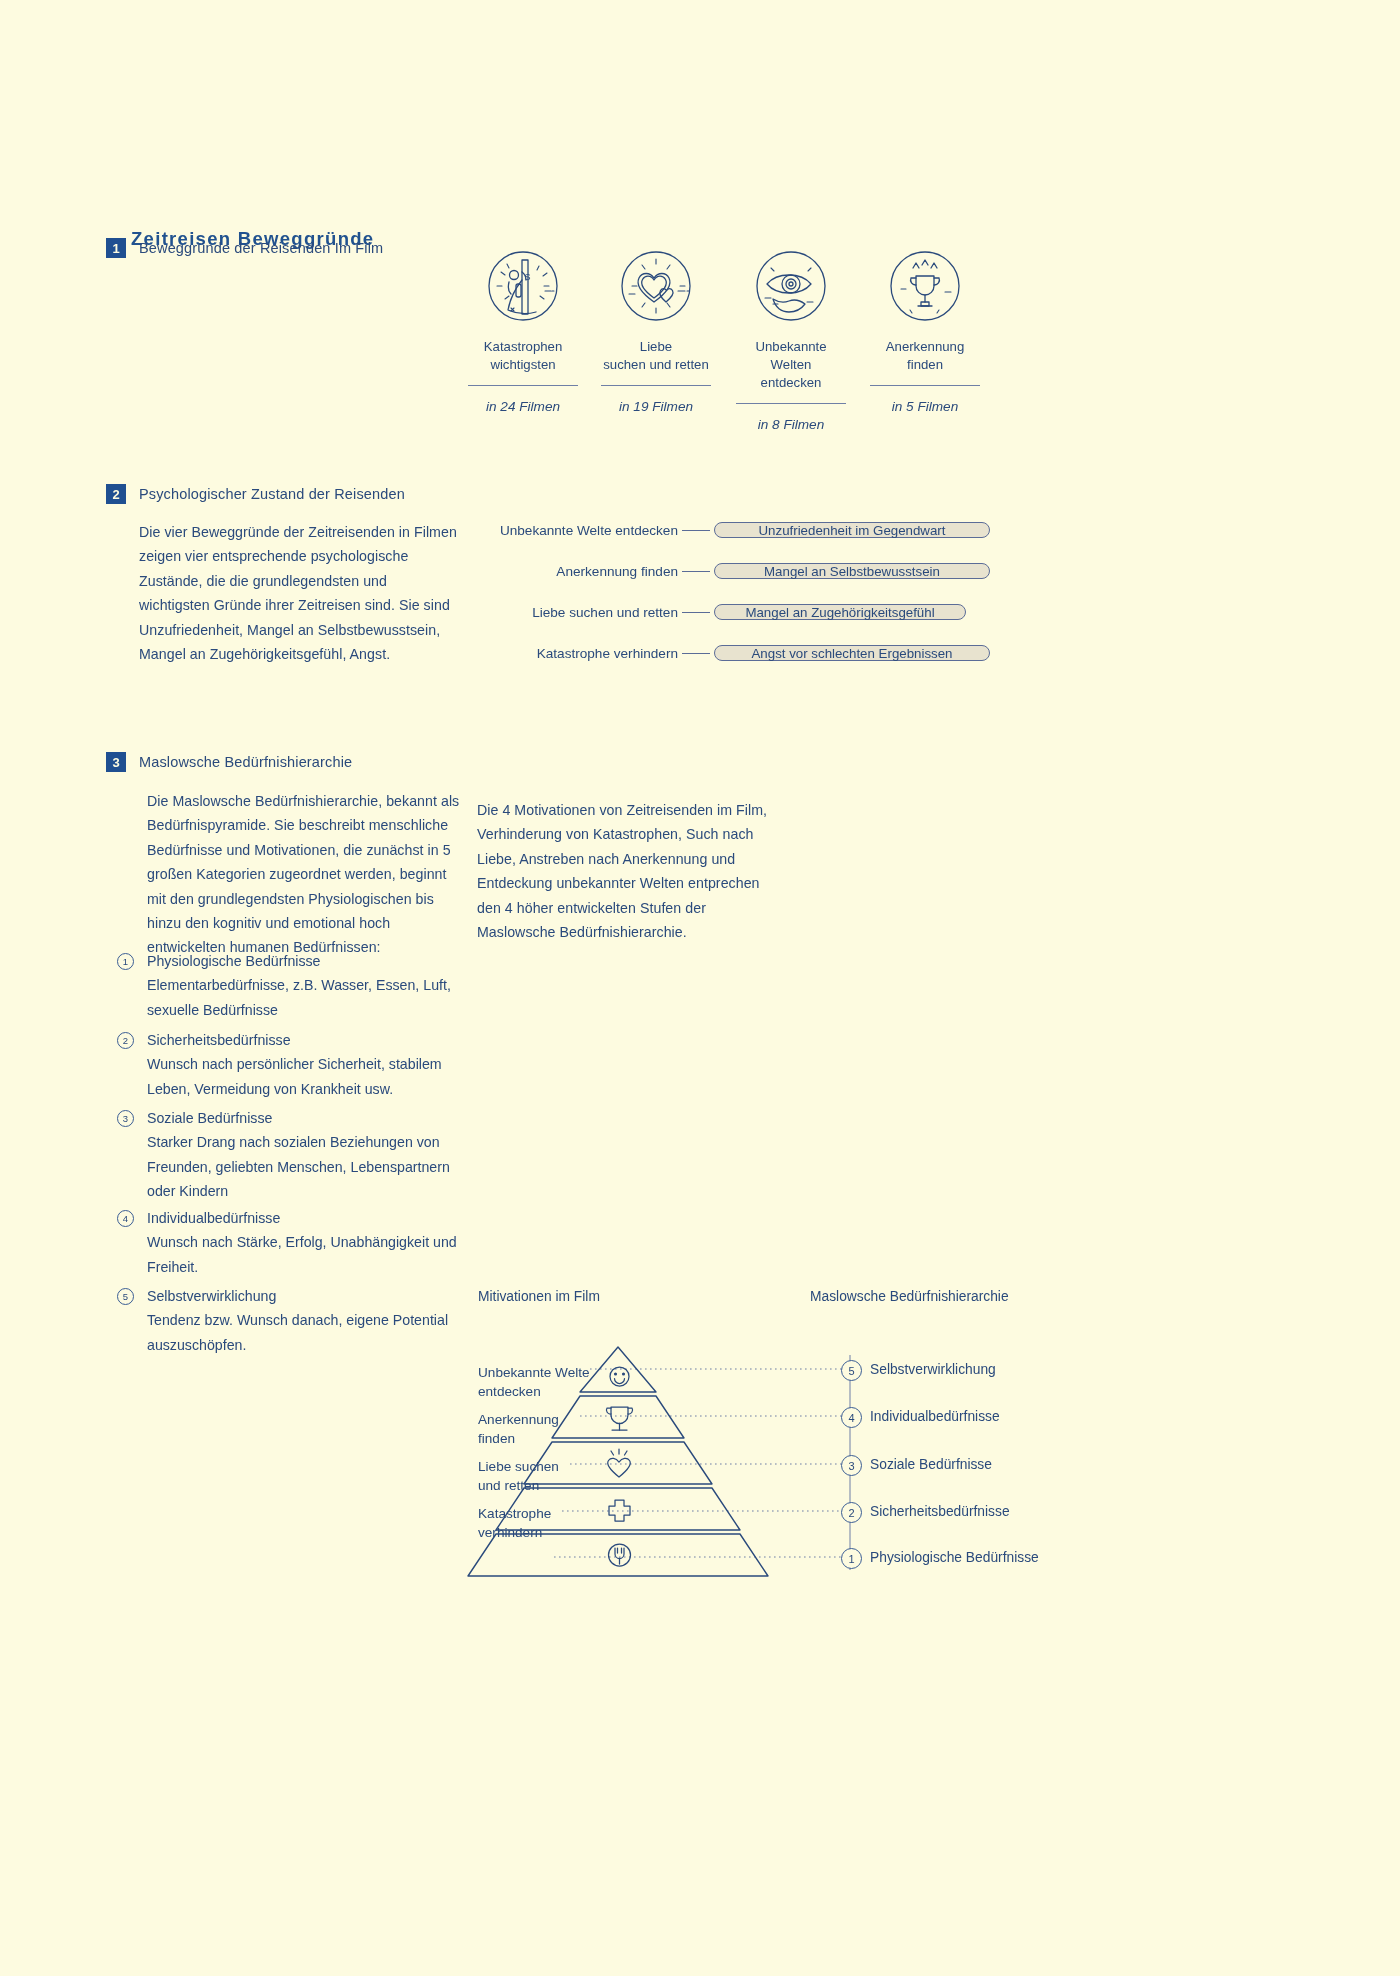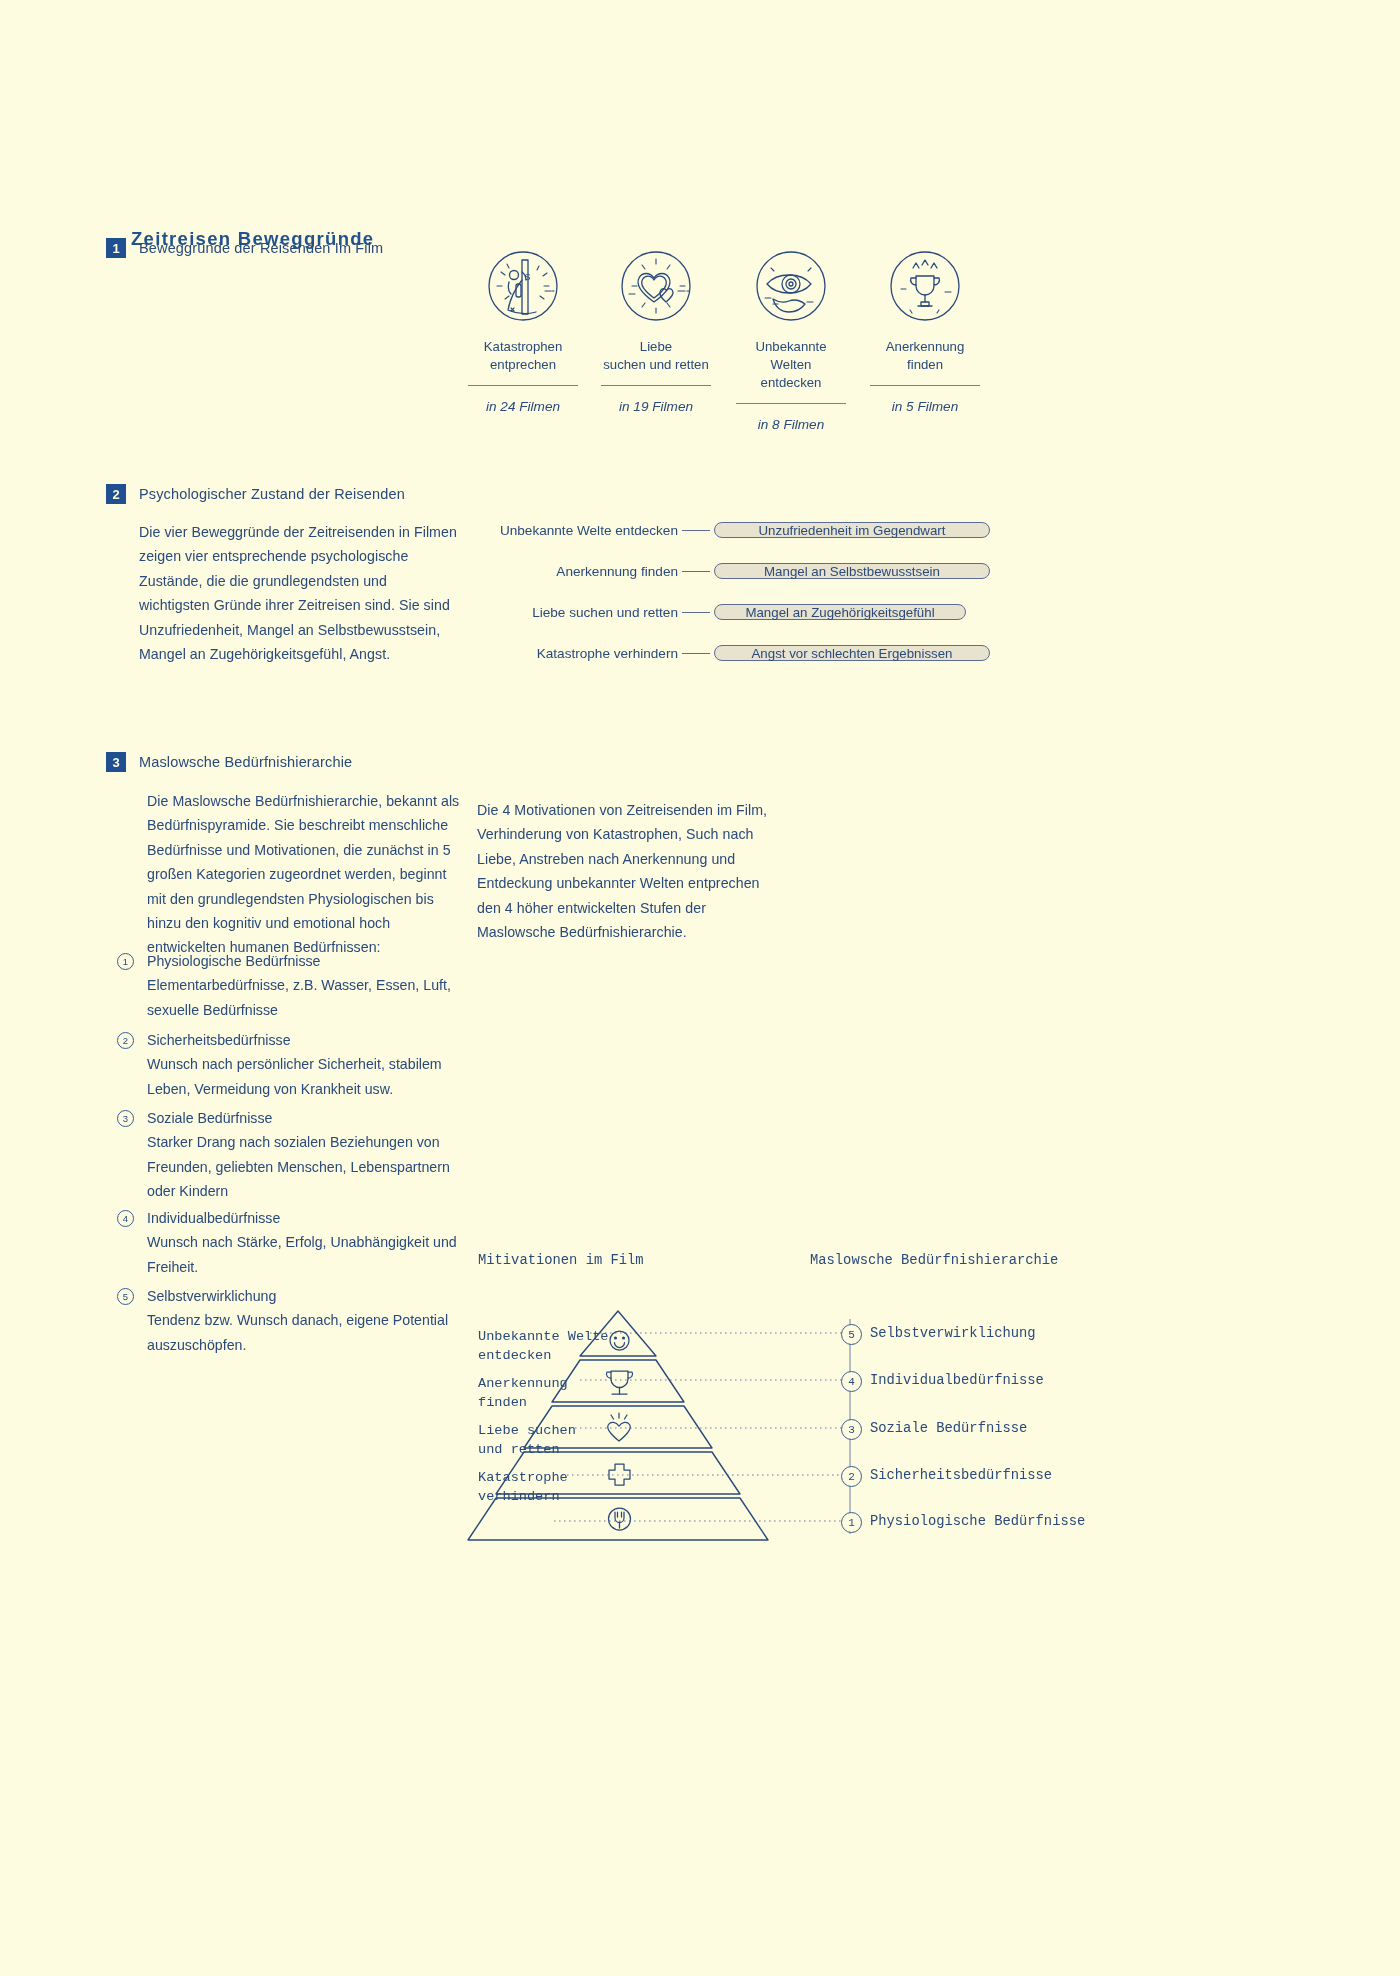--- a/index.html
+++ b/index.html
@@ -70,21 +70,21 @@
   .nitem{position:absolute;display:flex;}
   .ncircle{
     width:15px;height:15px;border:1px solid #3a5d94;border-radius:50%;
     font-size:9.5px;display:flex;align-items:center;justify-content:center;
     color:#2a4a7c;flex:none;margin-top:4px;
   }
   .ntext{margin-left:13px;font-size:14.2px;line-height:24.4px;color:#2a4a7c;}
   .ntext .nhead{display:block;}
 
   
-  #pyramid-wrap{position:absolute;left:470px;top:1309px;width:600px;height:250px;font-family:Liberation Mono, monospace;}
+  #pyramid-wrap{position:absolute;left:470px;top:1345px;width:600px;height:250px;}
   .pyr-head{position:absolute;font-size:13.8px;color:#2a4a7c;}
   .pyr-left{position:absolute;font-size:13.6px;line-height:19px;color:#2a4a7c;text-align:left;white-space:pre-line;}
   .pyr-right{position:absolute;font-size:13.8px;color:#2a4a7c;white-space:nowrap;}
   .pyr-num{
     position:absolute;width:19px;height:19px;border:1px solid #3a5d94;border-radius:50%;
     background:#fdfbe0;font-size:11px;display:flex;align-items:center;justify-content:center;color:#2a4a7c;
   }
   svg{display:block;overflow:visible;}
 </style>
 </head>
@@ -111,21 +111,21 @@
         <g stroke-width="1.1">
           <path d="M16 42h5M20 28l4 3M26 20l2 4M58 22l-2 4M66 29l-4 3M68 42h-5M63 55l-4-3M24 55l4-3"></path>
         </g>
         <g stroke-width="1.1">
             <path d="M64 47h6M71 47h2M30 64l3 3M33 64l-3 3"></path>
           </g>
         <text x="43.5" y="36" font-size="9" fill="#2a4a7c" stroke="none" font-family="Liberation Sans, sans-serif">S</text>
       </svg>
     </div>
     <div class="clabel">Katastrophen
-entprechen</div>
+wichtigsten</div>
     <div class="cfilms">in 24 Filmen</div>
   </div>
 
   <div class="card" style="left:601px;top:244px;">
     <div class="ring">
       <svg viewBox="0 0 84 84" width="84" height="84" fill="none" stroke="#2a4a7c" stroke-width="1.3" stroke-linecap="round">
         <circle cx="42" cy="42" r="34"></circle>
         <path d="M40 58 C26 48 22 40 25 34 C28 28 36 28 40 34 C44 28 52 28 55 34 C58 40 54 48 40 58 Z" stroke-linejoin="round"></path>
         <path d="M40 54 C29 46 26 40 28.5 35.5 C31 31 37 31 40 36 C43 31 49 31 51.5 35.5 C54 40 51 46 40 54 Z" stroke-linejoin="round"></path>
         <path d="M52 58 C46 53 45 49 46.5 46.5 C48 44 51 44 52.5 46.5 C54 44 57 44 58.5 46.5 C60 49 58 53 52 58 Z" stroke-linejoin="round"></path>

